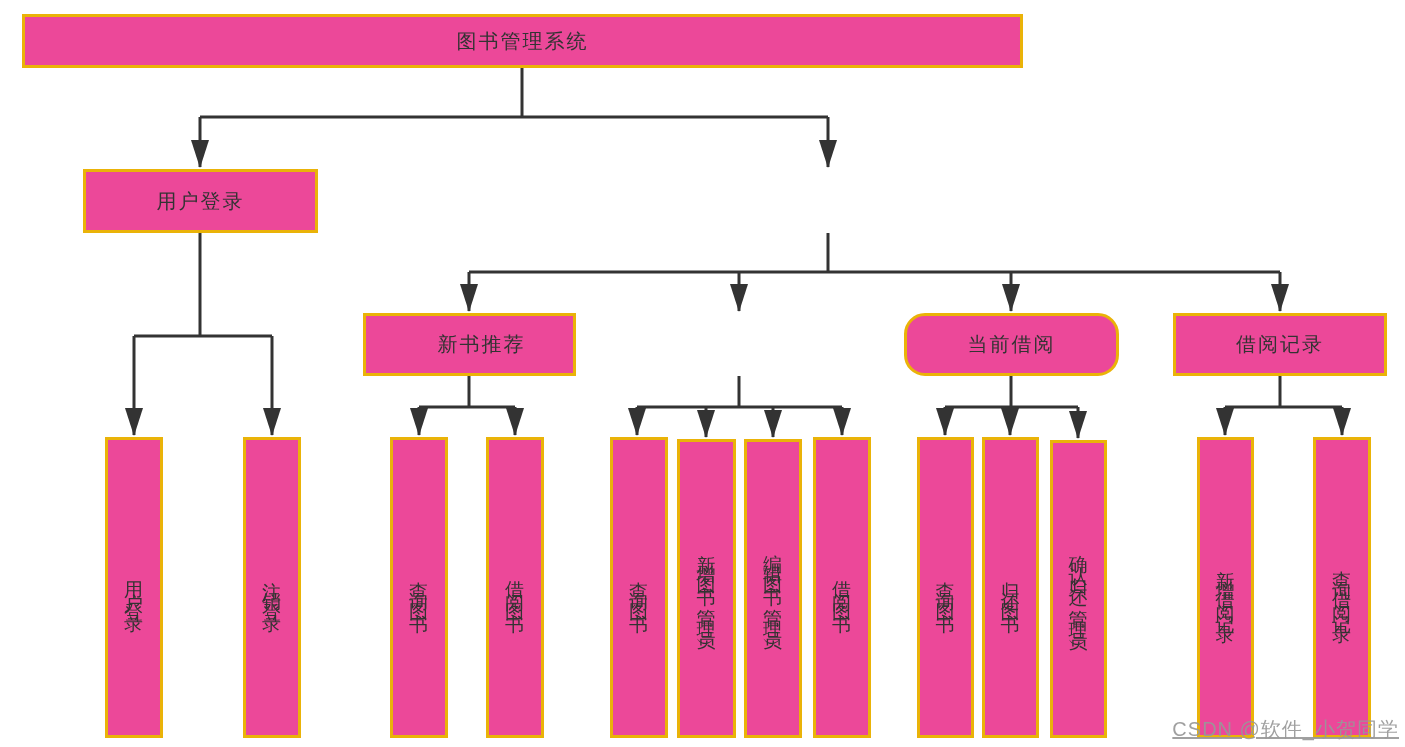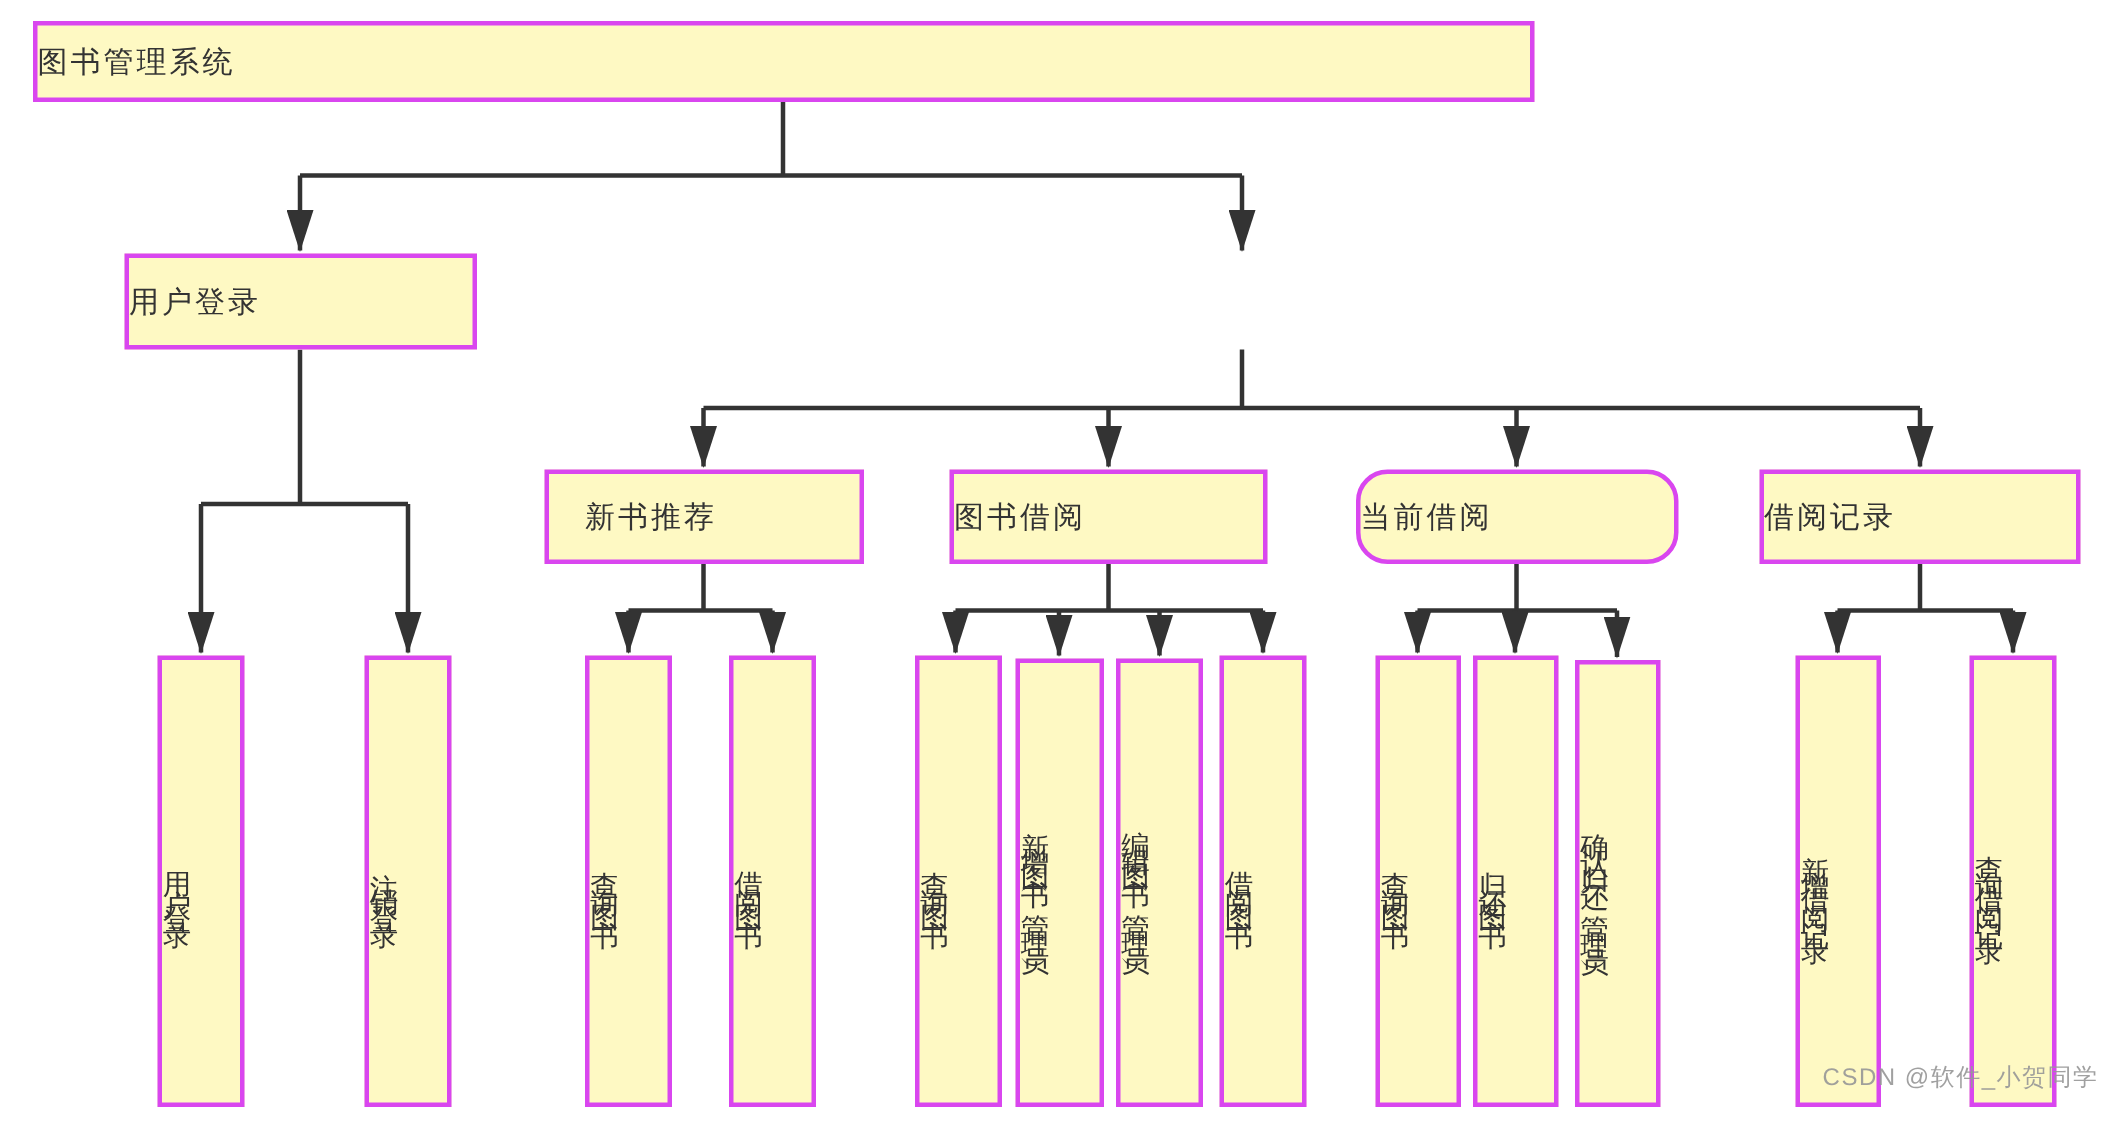--- a/index.html
+++ b/index.html
@@ -18,47 +18,49 @@
   #connectors {
     position: absolute;
     left: 0;
     top: 0;
     width: 1405px;
     height: 747px;
   }
   .node {
     position: absolute;
     box-sizing: border-box;
-    border: 3px solid #d946ef;
-    background: #fef9c3;
+    border: 3px solid #eab308;
+    background: #ec4899;
     display: flex;
     align-items: center;
+    justify-content: center;
     color: #333333;
   }
   .hnode {
     font-size: 20px;
     letter-spacing: 2px;
     white-space: nowrap;
   }
   .vnode .vtext {
     writing-mode: vertical-rl;
     text-orientation: mixed;
     font-size: 19px;
     letter-spacing: 11px;
     line-height: 1;
   }
   .watermark {
     position: absolute;
     right: 6px;
-    bottom: 18px;
-    font-size: 16px;
+    bottom: 4px;
+    font-size: 20px;
     color: rgba(152, 152, 152, 0.92);
     letter-spacing: 1px;
     white-space: nowrap;
     z-index: 5;
+    text-decoration: underline;
   }
 </style>
 </head>
 <body>
 
 <div id="canvas">
 
   <svg id="connectors" viewBox="0 0 1405 747" xmlns="http://www.w3.org/2000/svg">
     <defs>
       <marker id="arrow" markerUnits="userSpaceOnUse" markerWidth="28" markerHeight="18" viewBox="0 0 28 18" refX="27" refY="9" orient="auto">
@@ -113,23 +115,20 @@
     <span>图书管理系统</span>
   </div>
 
   <div class="node hnode" style="left:83px; top:169px; width:235px; height:64px;">
     <span>用户登录</span>
   </div>
 
   <div class="node hnode" style="left:363px; top:313px; width:213px; height:63px;padding-left:24px;">
     <span>新书推荐</span>
   </div>
-  <div class="node hnode" style="left:633px; top:313px; width:212px; height:63px;">
-    <span>图书借阅</span>
-  </div>
   <div class="node hnode" style="left:904px; top:313px; width:215px; height:63px;border-radius:21px;">
     <span>当前借阅</span>
   </div>
   <div class="node hnode" style="left:1173px; top:313px; width:214px; height:63px;">
     <span>借阅记录</span>
   </div>
 
   <div class="node vnode" style="left:105px; top:437px; width:58px; height:301px;">
     <span class="vtext">用户登录</span>
   </div>

